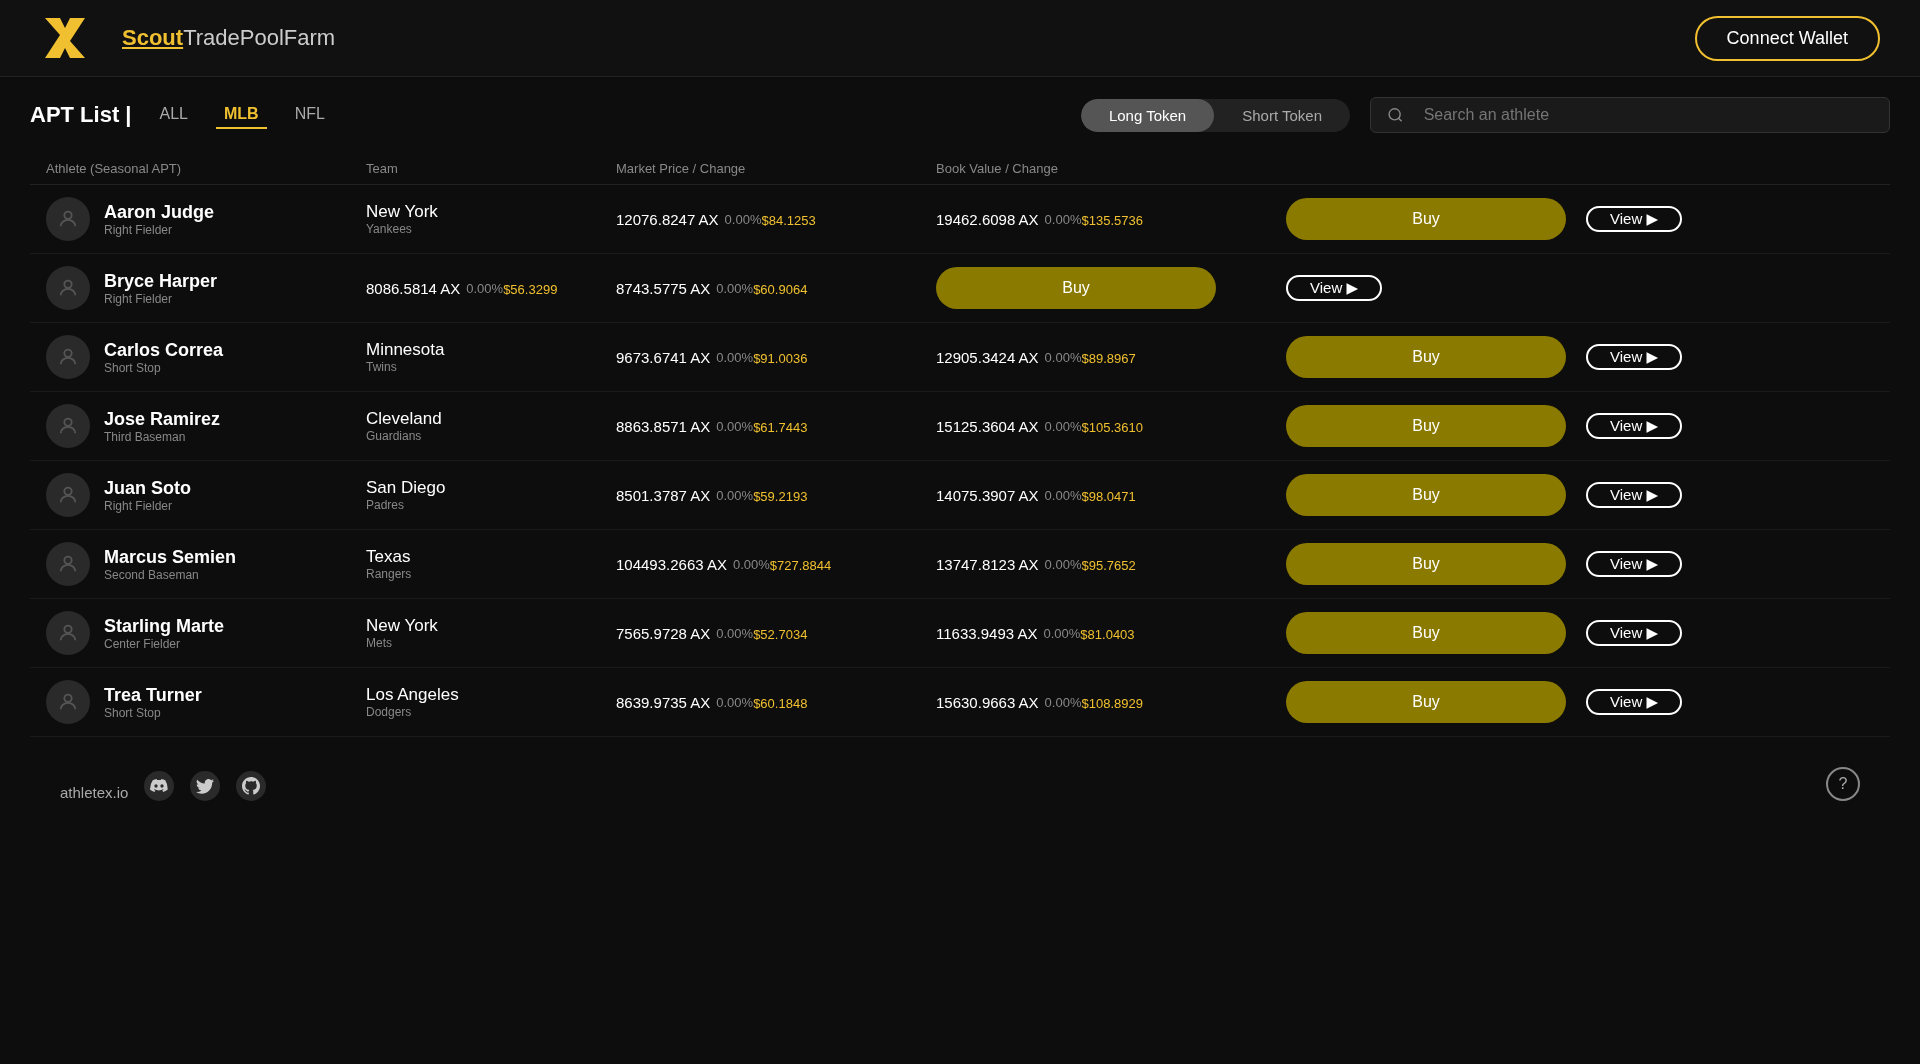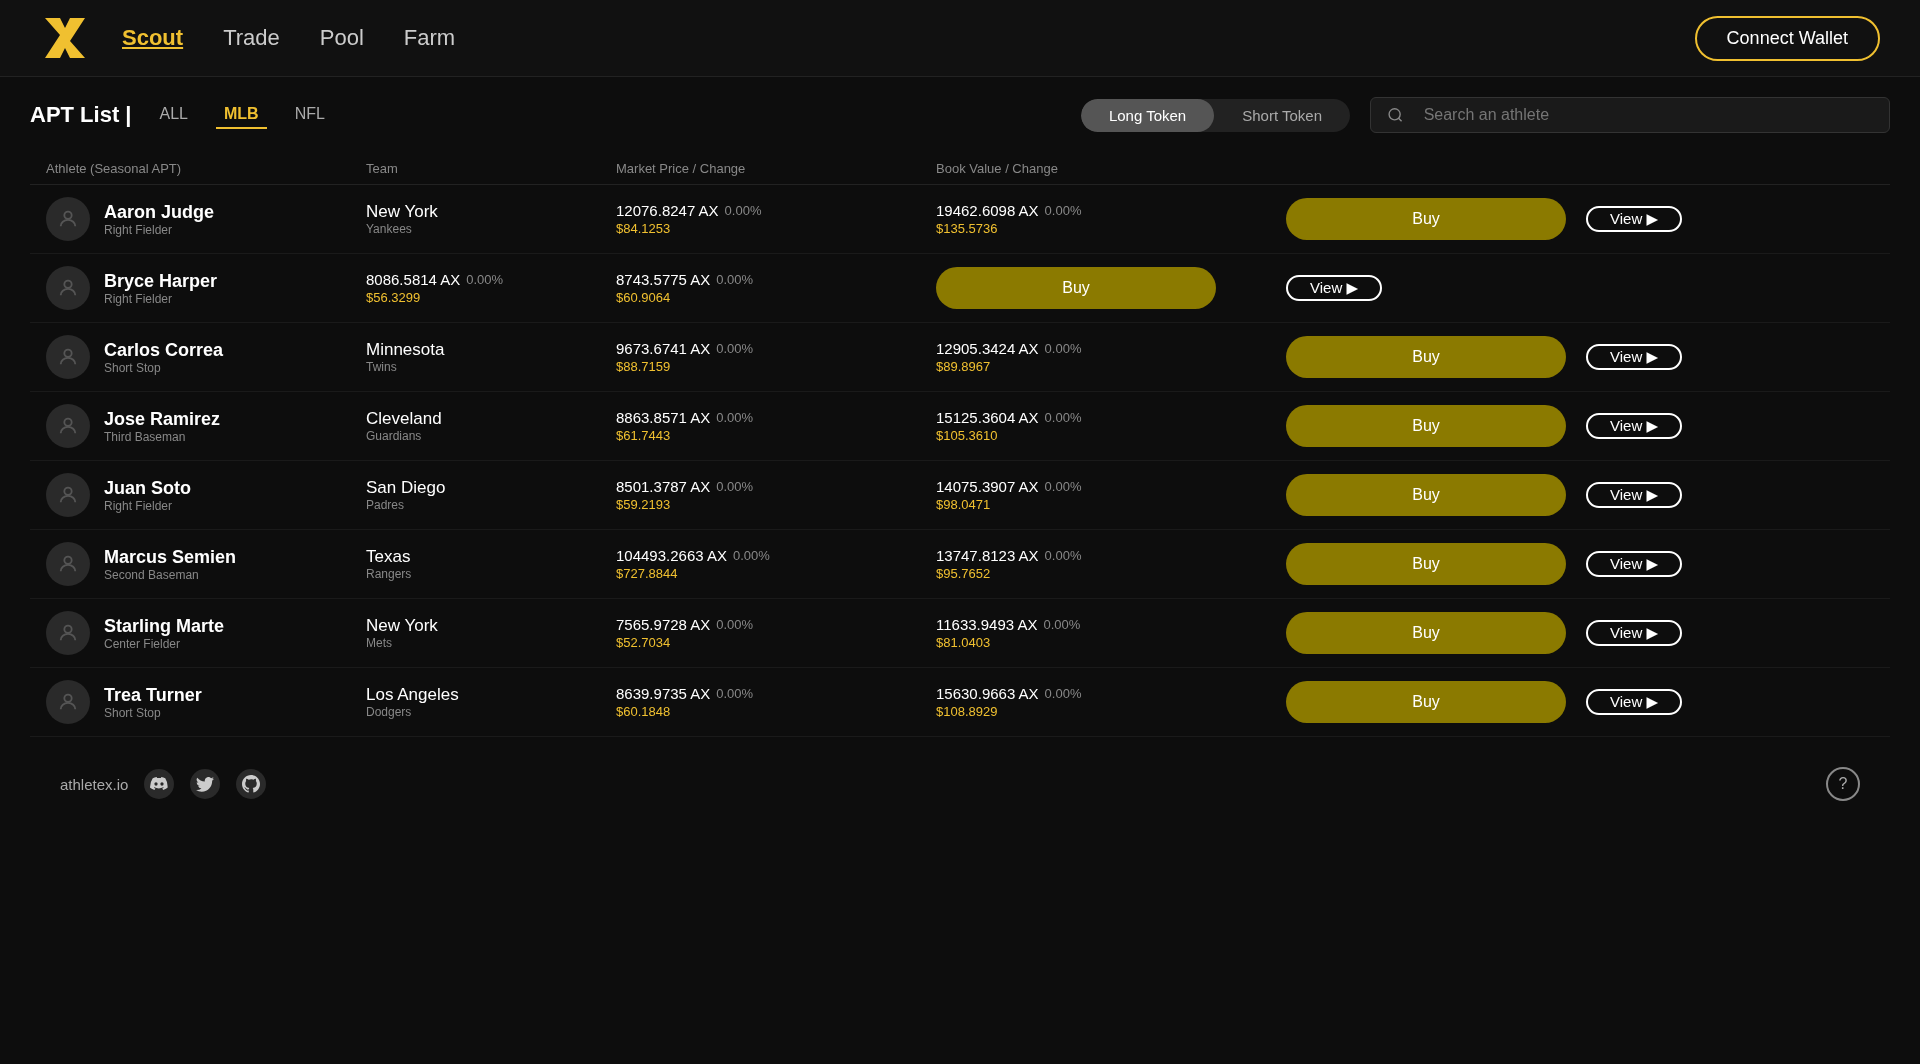--- a/index.html
+++ b/index.html
@@ -25,21 +25,20 @@
       display: flex;
       align-items: center;
       gap: 12px;
     }
     .logo-icon {
       width: 50px;
       height: 50px;
     }
     .nav-links {
       display: flex;
-      gap: 40px;
       margin-left: 20px;
       align-items: flex-start;
     }
     .nav-link {
       color: #ccc;
       font-size: 22px;
       text-decoration: none;
       cursor: pointer;
     }
     .nav-link.active {
@@ -214,21 +213,21 @@
       font-size: 15px;
       padding: 2px 22px;
       border-radius: 25px;
       cursor: pointer;
       white-space: nowrap;
     }
 
     
     .footer {
       display: flex;
-      align-items: center;
+      align-items: flex-end;
       padding: 20px 30px;
       margin-top: 10px;
     }
     .footer-brand {
       font-size: 15px;
       color: #aaa;
     }
     .footer-icons {
       display: flex;
       gap: 16px;
@@ -253,21 +252,21 @@
       border: 2px solid #888;
       border-radius: 50%;
       display: flex;
       align-items: center;
       justify-content: center;
       color: #aaa;
       font-size: 16px;
       cursor: pointer;
     }
 
-    .price-block { display: flex; flex-direction: column; }
+    .price-block { display: flex; }
     .price-row { display: flex; align-items: center; }
   </style>
 </head>
 <body>
 
 <div class="header">
   <div class="logo-area">
 
     <svg class="logo-icon" viewBox="0 0 50 50" fill="none" xmlns="http://www.w3.org/2000/svg">
       <polygon points="5,5 20,5 25,15 30,5 45,5 30,28 45,45 30,45 25,35 20,45 5,45 20,22" fill="#f0c030"></polygon>
@@ -403,21 +402,21 @@
       </div>
       <div>
         <div class="team-name">Minnesota</div>
         <div class="team-sub">Twins</div>
       </div>
       <div class="price-block">
         <div class="price-row">
           <span class="price-main">9673.6741 AX</span>
           <span class="price-change">0.00%</span>
         </div>
-        <div class="price-usd">$88.7159</div>
+        <div class="price-usd">$91.0036</div>
       </div>
       <div class="price-block">
         <div class="price-row">
           <span class="price-main">12905.3424 AX</span>
           <span class="price-change">0.00%</span>
         </div>
         <div class="price-usd">$89.8967</div>
       </div>
       <div>
         <button class="buy-btn">Buy</button>

